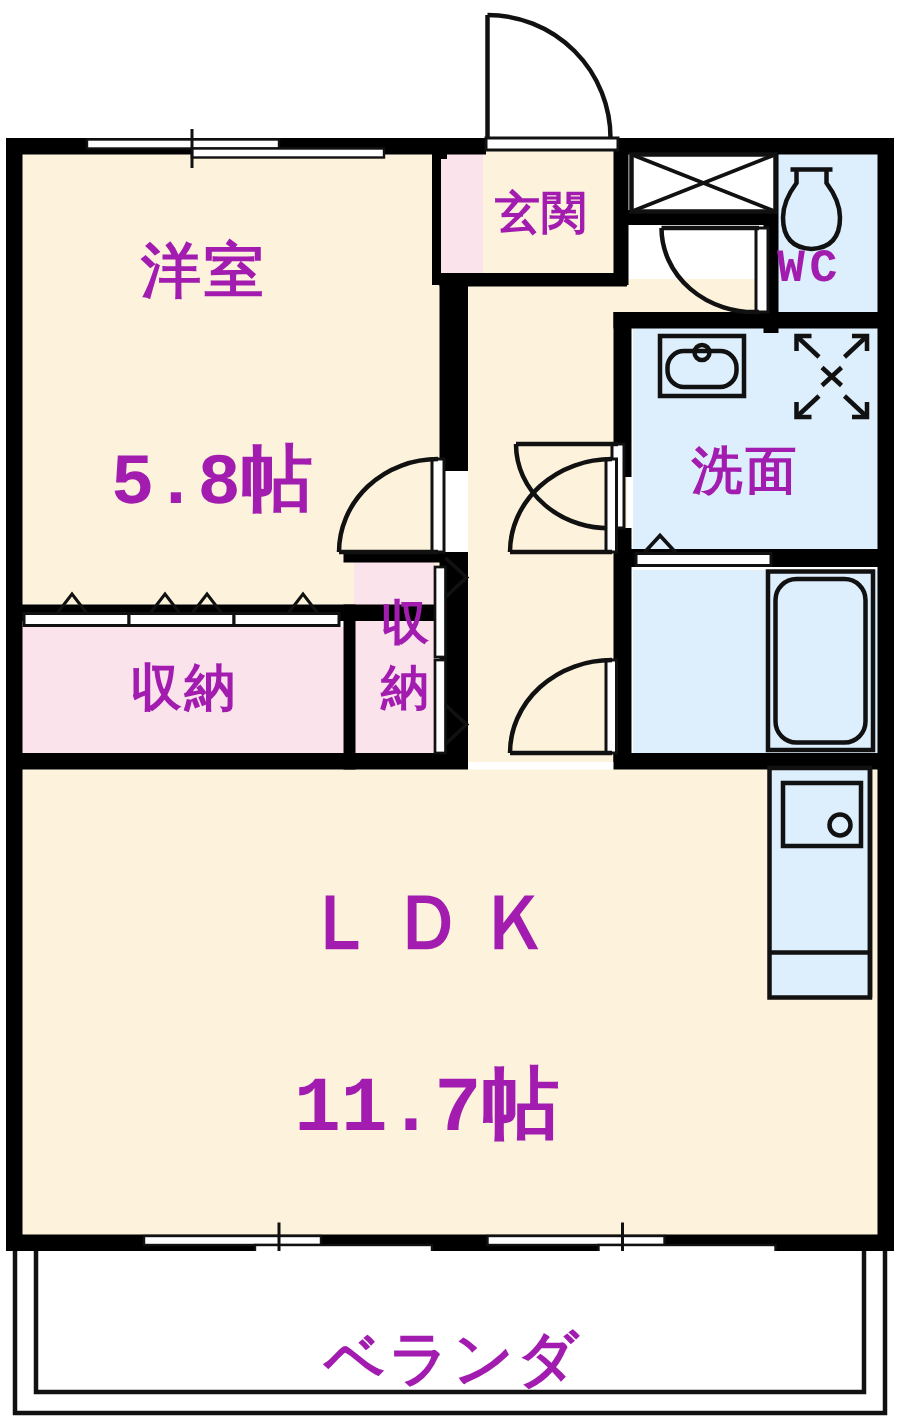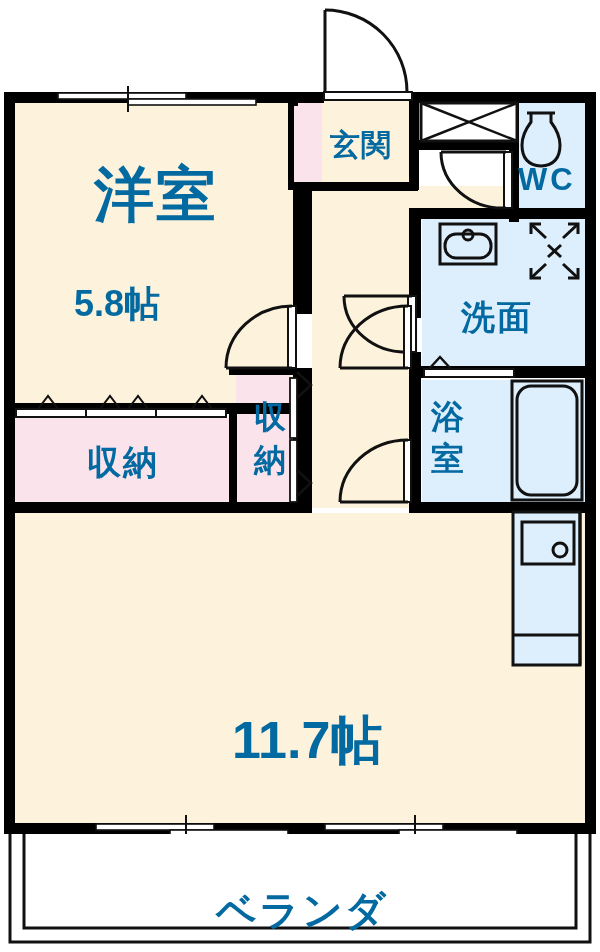--- a/index.html
+++ b/index.html
@@ -4,22 +4,22 @@
 <style>
   html,body{margin:0;padding:0;background:#ffffff;}
   body{font-family:"DejaVu Sans","Liberation Sans",sans-serif;}
   #plan{position:relative;width:600px;height:952px;background:#ffffff;overflow:hidden;}
   .abs{position:absolute;box-sizing:border-box;}
   .wall{background:#000000;}
   .room{background:#fdf3dc;}
   .wet{background:#ddeefc;}
   .closet{background:#fbe3ec;}
   .white{background:#ffffff;}
-  .lbl{position:absolute;color:#0369a1;font-weight:700;white-space:nowrap;
-       font-family:Liberation Sans, sans-serif;line-height:1;}
+  .lbl{position:absolute;color:#a21caf;font-weight:700;white-space:nowrap;
+       font-family:Liberation Mono, monospace;line-height:1;}
   svg{position:absolute;overflow:visible;}
   .arc{fill:none;stroke:#111;stroke-width:3;}
   .ln{stroke:#111;stroke-width:3;fill:none;}
   .ln2{stroke:#111;stroke-width:2.5;fill:none;}
   .lnthin{stroke:#111;stroke-width:2;fill:none;}
 </style>
 </head>
 <body>
 
 <div id="plan">
@@ -220,32 +220,32 @@
   </svg>
 
   <div class="abs white" style="left:10px;top:834px;width:580px;height:110px;"></div>
   <svg style="left:0;top:0;width:600px;height:952px;">
     <g fill="none" stroke="#111" stroke-width="3">
       <polyline points="10,834 10,942 590,942 590,834"></polyline>
       <polyline points="24,834 24,928 576,928 576,834"></polyline>
     </g>
   </svg>
 
-  <div class="lbl" style="left:94px;top:165px;font-size:60px;letter-spacing:2px;">洋室</div>
-  <div class="lbl" style="left:74px;top:286px;font-size:36px;">5.8帖</div>
+  <div class="lbl" style="left:94px;top:165px;font-size:40px;letter-spacing:2px;">洋室</div>
+  <div class="lbl" style="left:74px;top:299px;font-size:48px;">5.8帖</div>
 
   <div class="lbl" style="left:330px;top:130px;font-size:30px;letter-spacing:1px;">玄関</div>
 
   <div class="lbl" style="left:518px;top:164px;font-size:31px;letter-spacing:3px;">WC</div>
 
   <div class="lbl" style="left:461px;top:300px;font-size:34px;letter-spacing:2px;">洗面</div>
 
-  <div class="lbl" style="left:431px;top:396px;font-size:33px;width:40px;line-height:1.28;letter-spacing:0;white-space:normal;">浴室</div>
 
   <div class="lbl" style="left:87px;top:445px;font-size:34px;letter-spacing:2px;">収納</div>
 
   <div class="lbl" style="left:254px;top:396px;font-size:32px;width:36px;line-height:1.35;white-space:normal;">収納</div>
 
-  <div class="lbl" style="left:196px;top:714px;font-size:52px;margin-left:36px;">11.7帖</div>
+  <div class="lbl" style="left:203px;top:595px;font-size:50px;letter-spacing:8px;">ＬＤＫ</div>
+  <div class="lbl" style="left:196px;top:714px;font-size:52px;">11.7帖</div>
 
   <div class="lbl" style="left:216px;top:890px;font-size:40px;letter-spacing:2px;">ベランダ</div>
 
 </div>
 
 </body></html>

